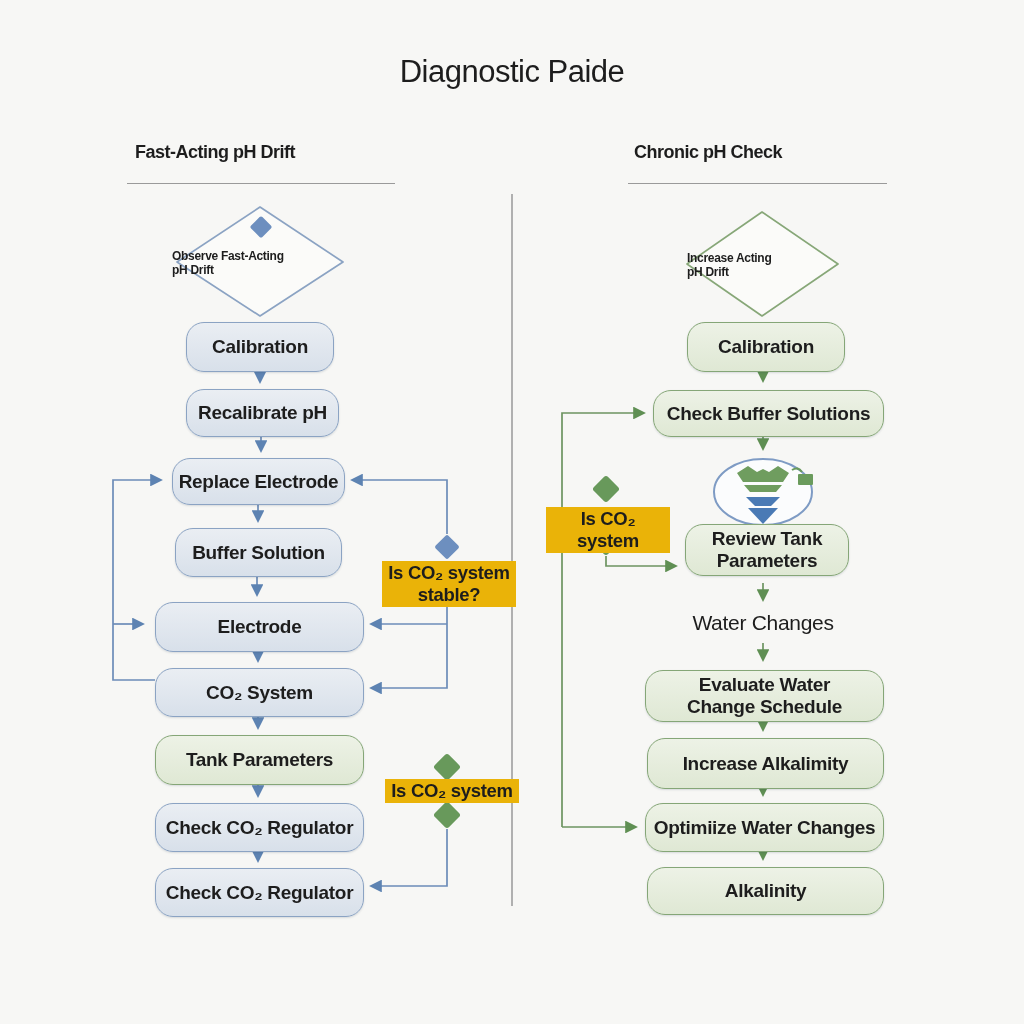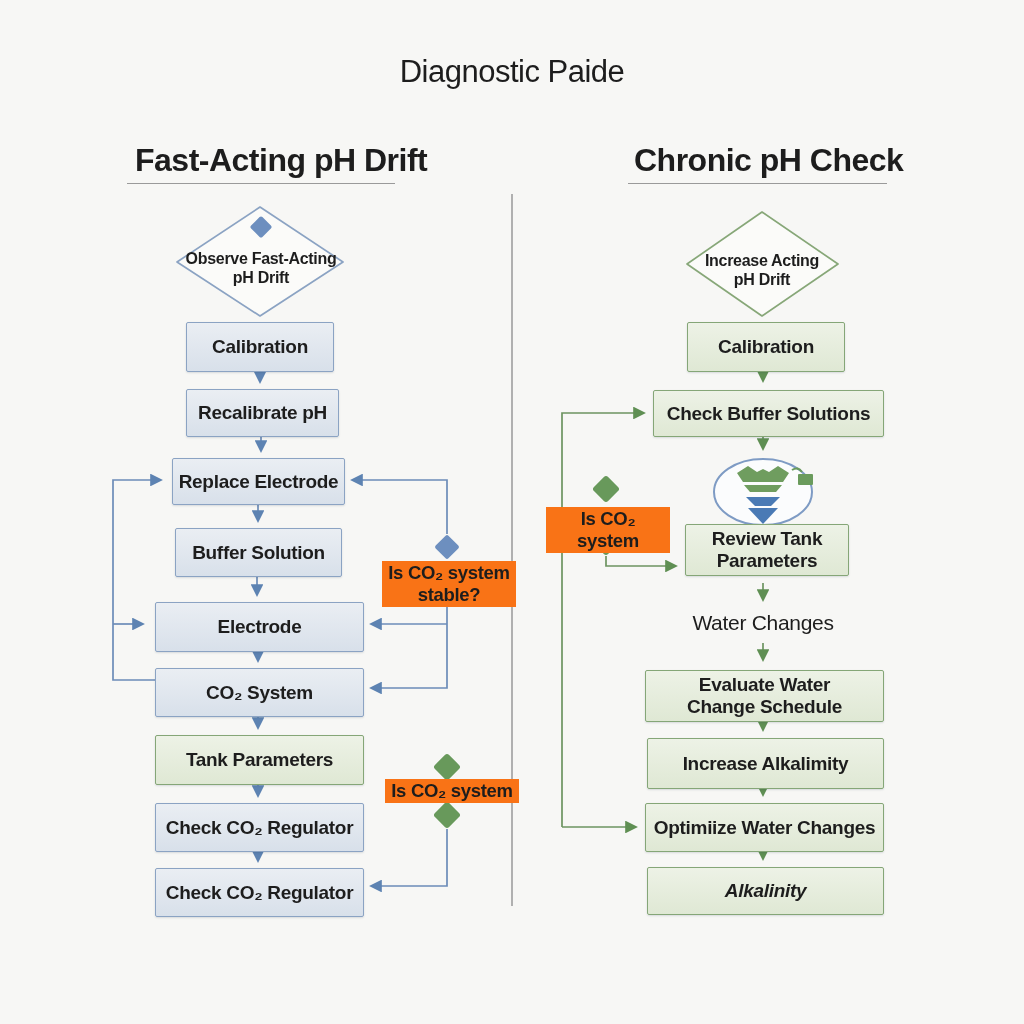--- a/index.html
+++ b/index.html
@@ -8,47 +8,47 @@
     background:#f7f7f5;
     font-family:"Liberation Sans","DejaVu Sans",sans-serif;
     color:#1d1d1d;
   }
   .abs{position:absolute;}
   .page-title{
     left:0;top:54px;width:1024px;text-align:center;
     font-size:31px;font-weight:400;letter-spacing:-0.5px;
   }
   .col-header{
-    font-size:32px;font-weight:700;letter-spacing:-0.5px;white-space:nowrap;
+    font-size:18px;font-weight:700;letter-spacing:-0.5px;white-space:nowrap;
   }
   .header-rule{height:0;border-bottom:1.6px solid #9a9a9a;}
   .divider{width:1.6px;background:#b0b0b0;}
   svg.connectors{left:0;top:0;}
   .nb{
     display:flex;align-items:center;justify-content:center;
-    border-radius:2px;font-size:19px;font-weight:700;
+    border-radius:18px;font-size:19px;font-weight:700;
     text-align:center;white-space:pre-line;line-height:1.15;
     letter-spacing:-0.3px;box-shadow:0 1px 2px rgba(40,60,80,0.15);
   }
   .blue{
     background:linear-gradient(180deg,#eaeef3 0%,#d8e0ea 100%);
     border:1.6px solid #8ba3c3;
   }
   .green{
     background:linear-gradient(180deg,#edf2e6 0%,#dfe8d4 100%);
     border:1.6px solid #85a677;
   }
   .diamond-label{
-    font-size:16px;font-weight:600;text-align:center;
+    font-size:12px;font-weight:600;
     white-space:pre-line;line-height:1.2;letter-spacing:-0.3px;
   }
   .float-label{
     font-size:18.5px;font-weight:600;text-align:center;
     white-space:pre-line;line-height:1.18;letter-spacing:-0.3px;
-    background:#f97316;padding:1px 2px;
+    background:#eab308;padding:1px 2px;
   }
   .water-label{
     font-size:21px;font-weight:400;text-align:center;letter-spacing:-0.3px;
   }
 </style>
 </head>
 <body>
 
 <svg class="connectors abs" width="1024" height="1024" viewBox="0 0 1024 1024">
   <defs>
@@ -148,15 +148,15 @@
 
 <div class="abs nb green" style="left:687px;top:322px;width:156px;height:48px;">Calibration</div>
 <div class="abs nb green" style="left:653px;top:390px;width:229px;height:45px;">Check Buffer Solutions</div>
 <div class="abs nb green" style="left:685px;top:524px;width:162px;height:50px;">Review Tank
 Parameters</div>
 <div class="abs water-label" style="left:690px;top:611px;width:146px;">Water Changes</div>
 <div class="abs nb green" style="left:645px;top:670px;width:237px;height:50px;">Evaluate Water
 Change Schedule</div>
 <div class="abs nb green" style="left:647px;top:738px;width:235px;height:49px;">Increase Alkalimity</div>
 <div class="abs nb green" style="left:645px;top:803px;width:237px;height:47px;">Optimiize Water Changes</div>
-<div class="abs nb green" style="left:647px;top:867px;width:235px;height:46px;font-style:italic;">Alkalinity</div>
+<div class="abs nb green" style="left:647px;top:867px;width:235px;height:46px;">Alkalinity</div>
 
 <div class="abs float-label" style="left:546px;top:507px;width:120px;">Is CO₂ system</div>
 
 </body></html>

